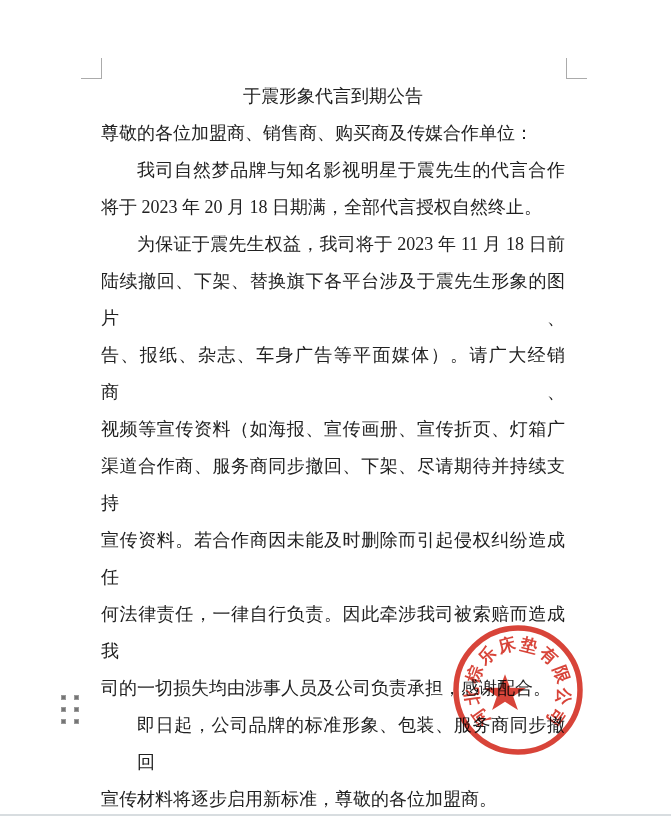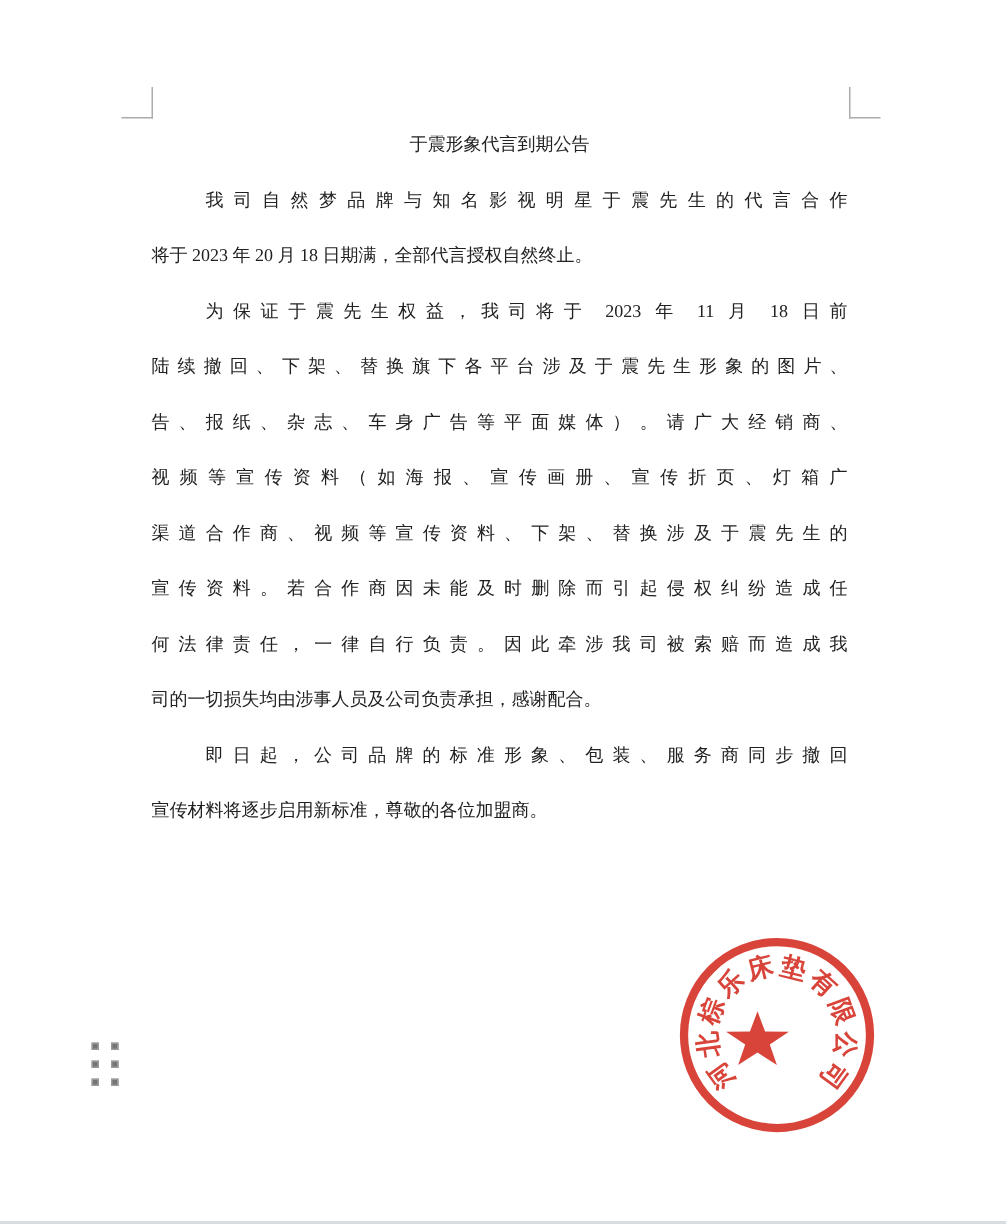--- a/index.html
+++ b/index.html
@@ -21,21 +21,21 @@
   .crop-mark.tl .v { right: 0; }
   .crop-mark.tl .h { left: 0; }
   .crop-mark.tr { left: 566px; top: 58px; }
   .crop-mark.tr .v { left: 0; }
   .crop-mark.tr .h { right: 0; }
 
   
   .text-area {
     position: absolute;
     left: 101px; top: 78px; width: 464px;
-    font-size: 12px;
+    font-size: 18px;
     line-height: 37px;
     color: #212121;
     letter-spacing: 0;
   }
   .line { min-height: 37px; white-space: nowrap; }
   .title { text-align: center; }
   .line.indent { padding-left: 36px; }
   .line.justify { text-align: justify; text-align-last: justify; white-space: normal; }
 
   
@@ -82,27 +82,28 @@
       <div class="h"></div>
   </div>
   <div class="crop-mark tr" style="color: rgb(171, 171, 171);">
     <div class="v"></div>
       <div class="h"></div>
   </div>
 
   <div class="text-area" style="color: rgb(33, 33, 33);">
     <div class="line title">于震形象代言到期公告</div>
     <div id="lines-container">
+        <div class="line">尊敬的各位加盟商、销售商、购买商及传媒合作单位：</div>
         <div class="line indent justify">我司自然梦品牌与知名影视明星于震先生的代言合作</div>
         <div class="line">将于 2023 年 20 月 18 日期满，全部代言授权自然终止。</div>
         <div class="line indent justify">为保证于震先生权益，我司将于 2023 年 11 月 18 日前</div>
         <div class="line justify">陆续撤回、下架、替换旗下各平台涉及于震先生形象的图片、</div>
         <div class="line justify">告、报纸、杂志、车身广告等平面媒体）。请广大经销商、</div>
         <div class="line justify">视频等宣传资料（如海报、宣传画册、宣传折页、灯箱广</div>
-        <div class="line justify">渠道合作商、视频等宣传资料、下架、替换涉及于震先生的</div>
+        <div class="line justify">渠道合作商、服务商同步撤回、下架、尽请期待并持续支持</div>
         <div class="line justify">宣传资料。若合作商因未能及时删除而引起侵权纠纷造成任</div>
         <div class="line justify">何法律责任，一律自行负责。因此牵涉我司被索赔而造成我</div>
         <div class="line">司的一切损失均由涉事人员及公司负责承担，感谢配合。</div>
         <div class="line indent justify">即日起，公司品牌的标准形象、包装、服务商同步撤回</div>
         <div class="line">宣传材料将逐步启用新标准，尊敬的各位加盟商。</div>
       </div>
   </div>
 
   <div class="drag-dots">
     <div class="dot"></div>

